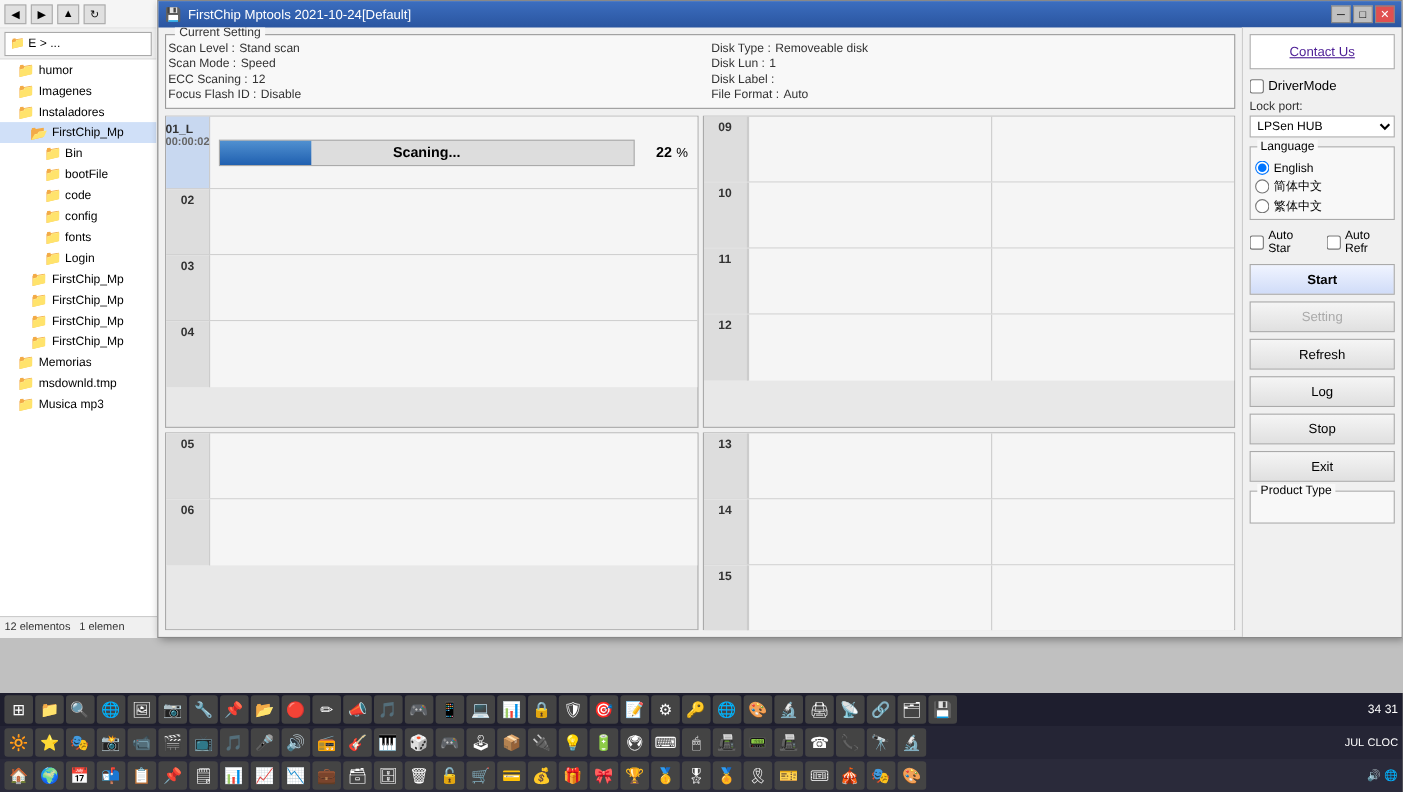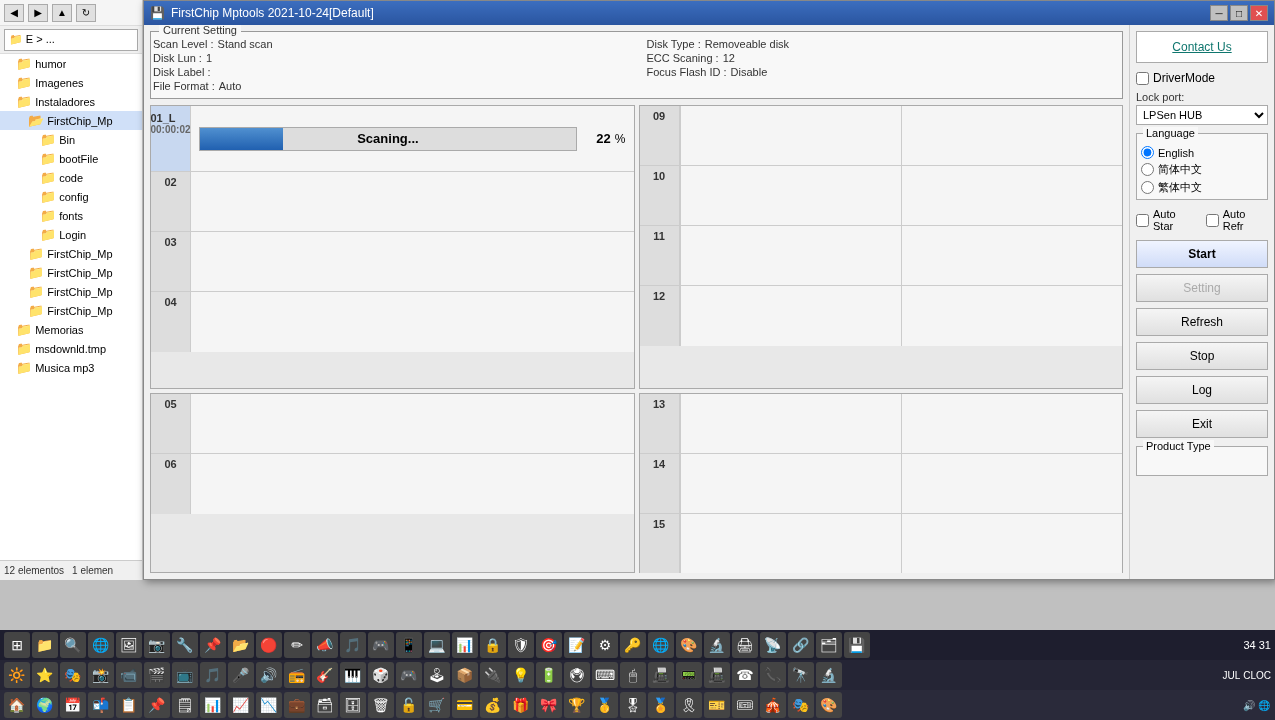--- a/index.html
+++ b/index.html
@@ -204,21 +204,21 @@
       overflow-y: auto;
     }
 
     .contact-btn {
       width: 100%;
       padding: 8px 4px;
       background: white;
       border: 1px solid #aaa;
       text-align: center;
       font-size: 12px;
-      color: #0f766e;
+      color: #4c1d95;
       cursor: pointer;
       text-decoration: underline;
       margin-bottom: 4px;
     }
 
     .driver-mode-row {
       display: flex;
       align-items: center;
       gap: 4px;
       margin-bottom: 2px;
@@ -575,20 +575,24 @@
       <div class="current-setting">
         <span class="section-title">Current Setting</span>
         <div class="setting-grid">
           <div class="setting-row">
             <span class="setting-label">Scan Level :</span>
             <span class="setting-value">Stand scan</span>
           </div>
           <div class="setting-row">
             <span class="setting-label">Disk Type :</span>
             <span class="setting-value">Removeable disk</span>
+          </div>
+          <div class="setting-row">
+            <span class="setting-label">Scan Mode :</span>
+            <span class="setting-value">Speed</span>
           </div>
           <div class="setting-row">
             <span class="setting-label">Disk Lun :</span>
             <span class="setting-value">1</span>
           </div>
           <div class="setting-row">
             <span class="setting-label">ECC Scaning :</span>
             <span class="setting-value">12</span>
           </div>
           <div class="setting-row">
@@ -783,22 +787,22 @@
       <div class="checkbox-row">
         <input type="checkbox" style="">
         <label>Auto Star</label>
         <input type="checkbox" style="margin-left: 4px;">
         <label>Auto Refr</label>
       </div>
 
       <button class="action-btn" style="background:linear-gradient(to bottom,#f0f4ff,#d0dcf8);font-weight:bold;">Start</button>
       <button class="action-btn disabled">Setting</button>
       <button class="action-btn">Refresh</button>
+      <button class="action-btn">Log</button>
       <button class="action-btn">Stop</button>
-      <button class="action-btn">Log</button>
       <button class="action-btn">Exit</button>
 
       <div class="product-type-section">
         <span class="product-type-title">Product Type</span>
         <div style="height:20px;"></div>
       </div>
     </div>
   </div>
 </div>
 

